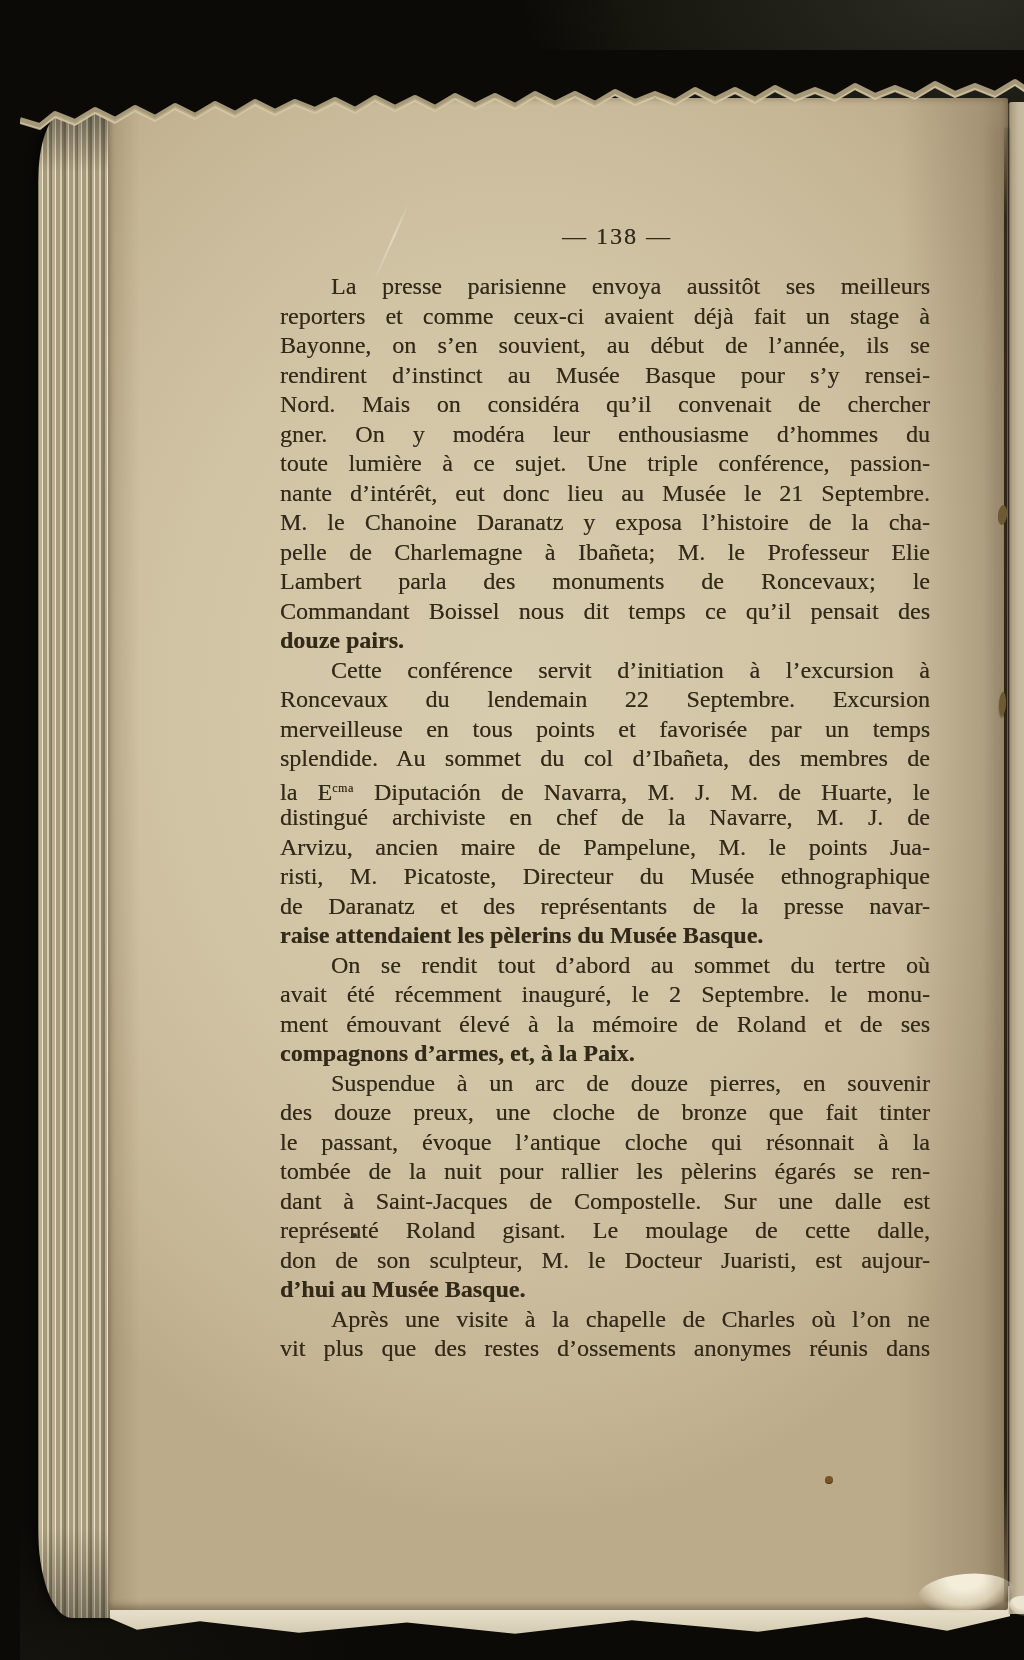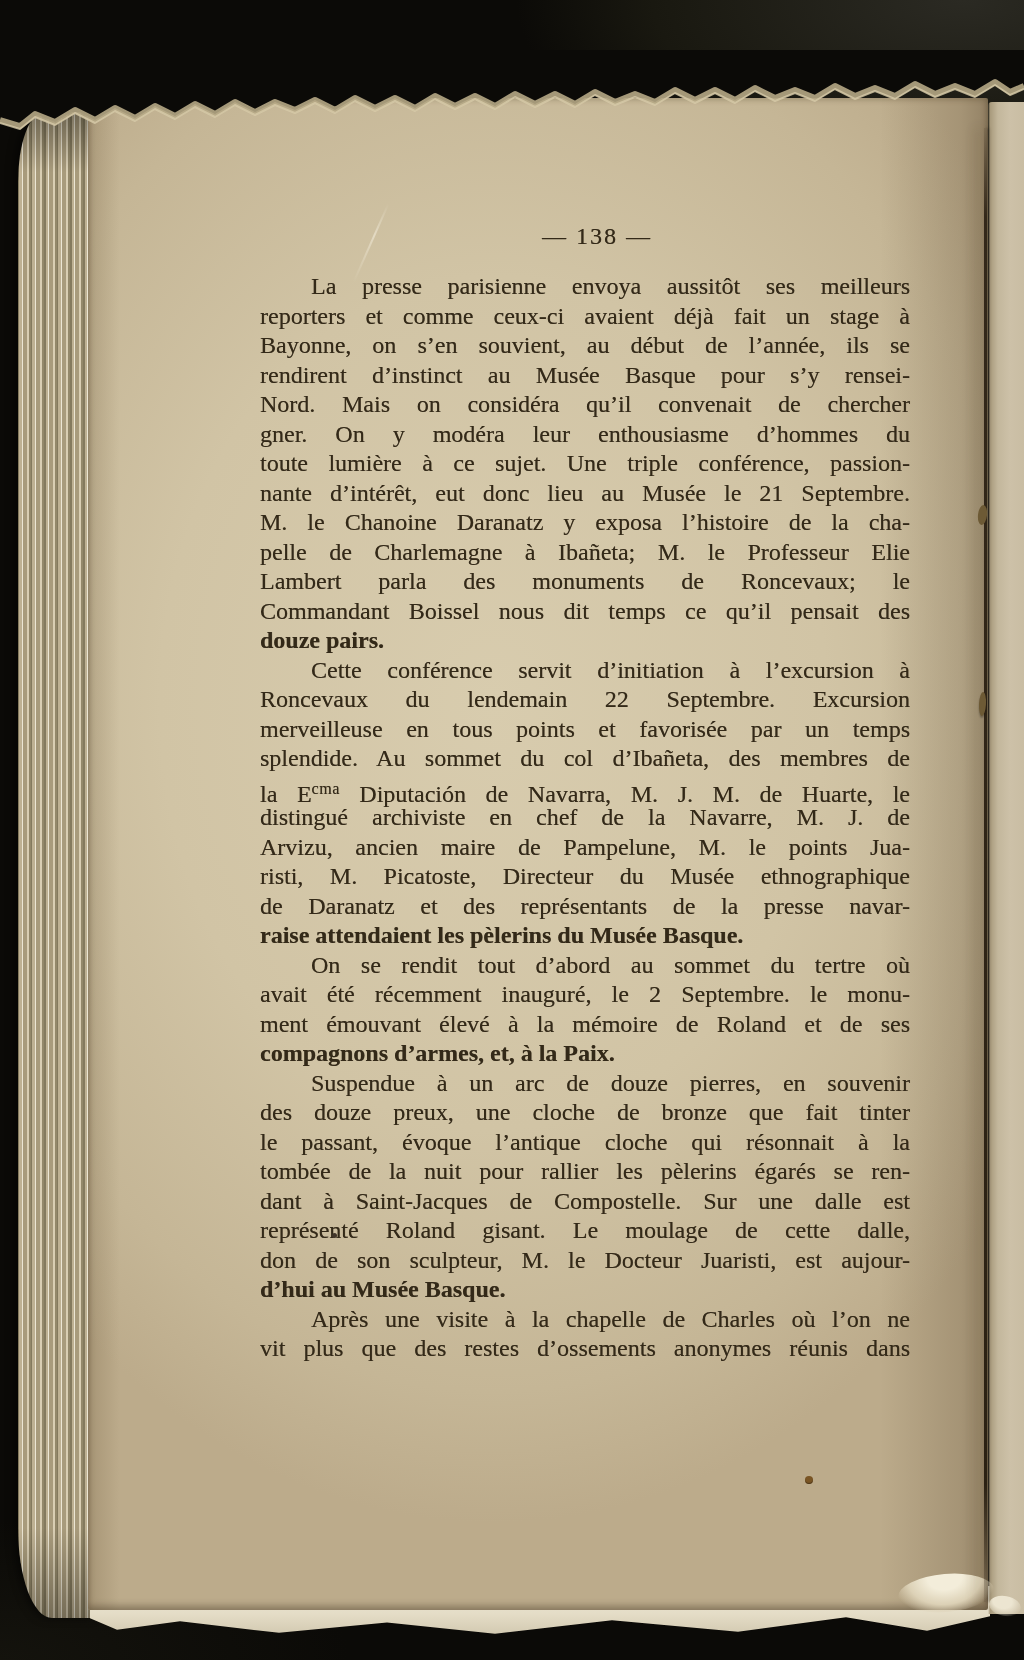--- a/index.html
+++ b/index.html
@@ -3,21 +3,21 @@
 <meta charset="utf-8">
 <style>
   html,body{margin:0;padding:0;}
   body{
     width:1024px;height:1660px;
     background:#0b0a07;
     position:relative;
     overflow:hidden;
     font-family:"Liberation Serif","DejaVu Serif",serif;
   }
-  .scene{position:absolute;inset:0;}
+  .scene{position:absolute;inset:0;margin-left:20px;}
   
   .sheen{
     position:absolute;inset:0;z-index:0;pointer-events:none;
     background:
       radial-gradient(ellipse 620px 280px at 94% 0%, #2b2a23 0%, #191810 50%, rgba(0,0,0,0) 72%),
       radial-gradient(ellipse 500px 200px at 0% 100%, #14130d 0%, rgba(0,0,0,0) 70%);
   }
   
   .stack{
     position:absolute;left:18px;top:112px;width:78px;height:1506px;z-index:1;
@@ -49,21 +49,21 @@
     font-size:24px;line-height:29.5px;color:#332918;
     text-shadow:.25px .25px 0 rgba(45,35,22,.55);
   }
   .text .line{
     height:29.5px;white-space:nowrap;
     text-align:justify;text-align-last:justify;
     text-justify:inter-word;
   }
   .text .line.last{text-align-last:left;font-weight:bold;}
   .text .line.indent{text-indent:51px;}
-  .text sup{font-size:16px;vertical-align:8px;letter-spacing:.5px;}
+  .text sup{font-size:12px;vertical-align:8px;letter-spacing:.5px;}
   
   .scratch{
     position:absolute;left:282px;top:102px;width:2px;height:86px;
     background:linear-gradient(180deg, rgba(248,243,228,0), rgba(248,243,228,.5) 40%, rgba(248,243,228,0));
     transform:rotate(24deg);z-index:3;
   }
   
   .gutter{
     position:absolute;left:984px;top:128px;width:3px;height:1474px;z-index:4;
     background:linear-gradient(180deg, rgba(42,31,16,.15) 0, #33281a 6%, #2b2113 92%, rgba(42,31,16,.15) 100%);

